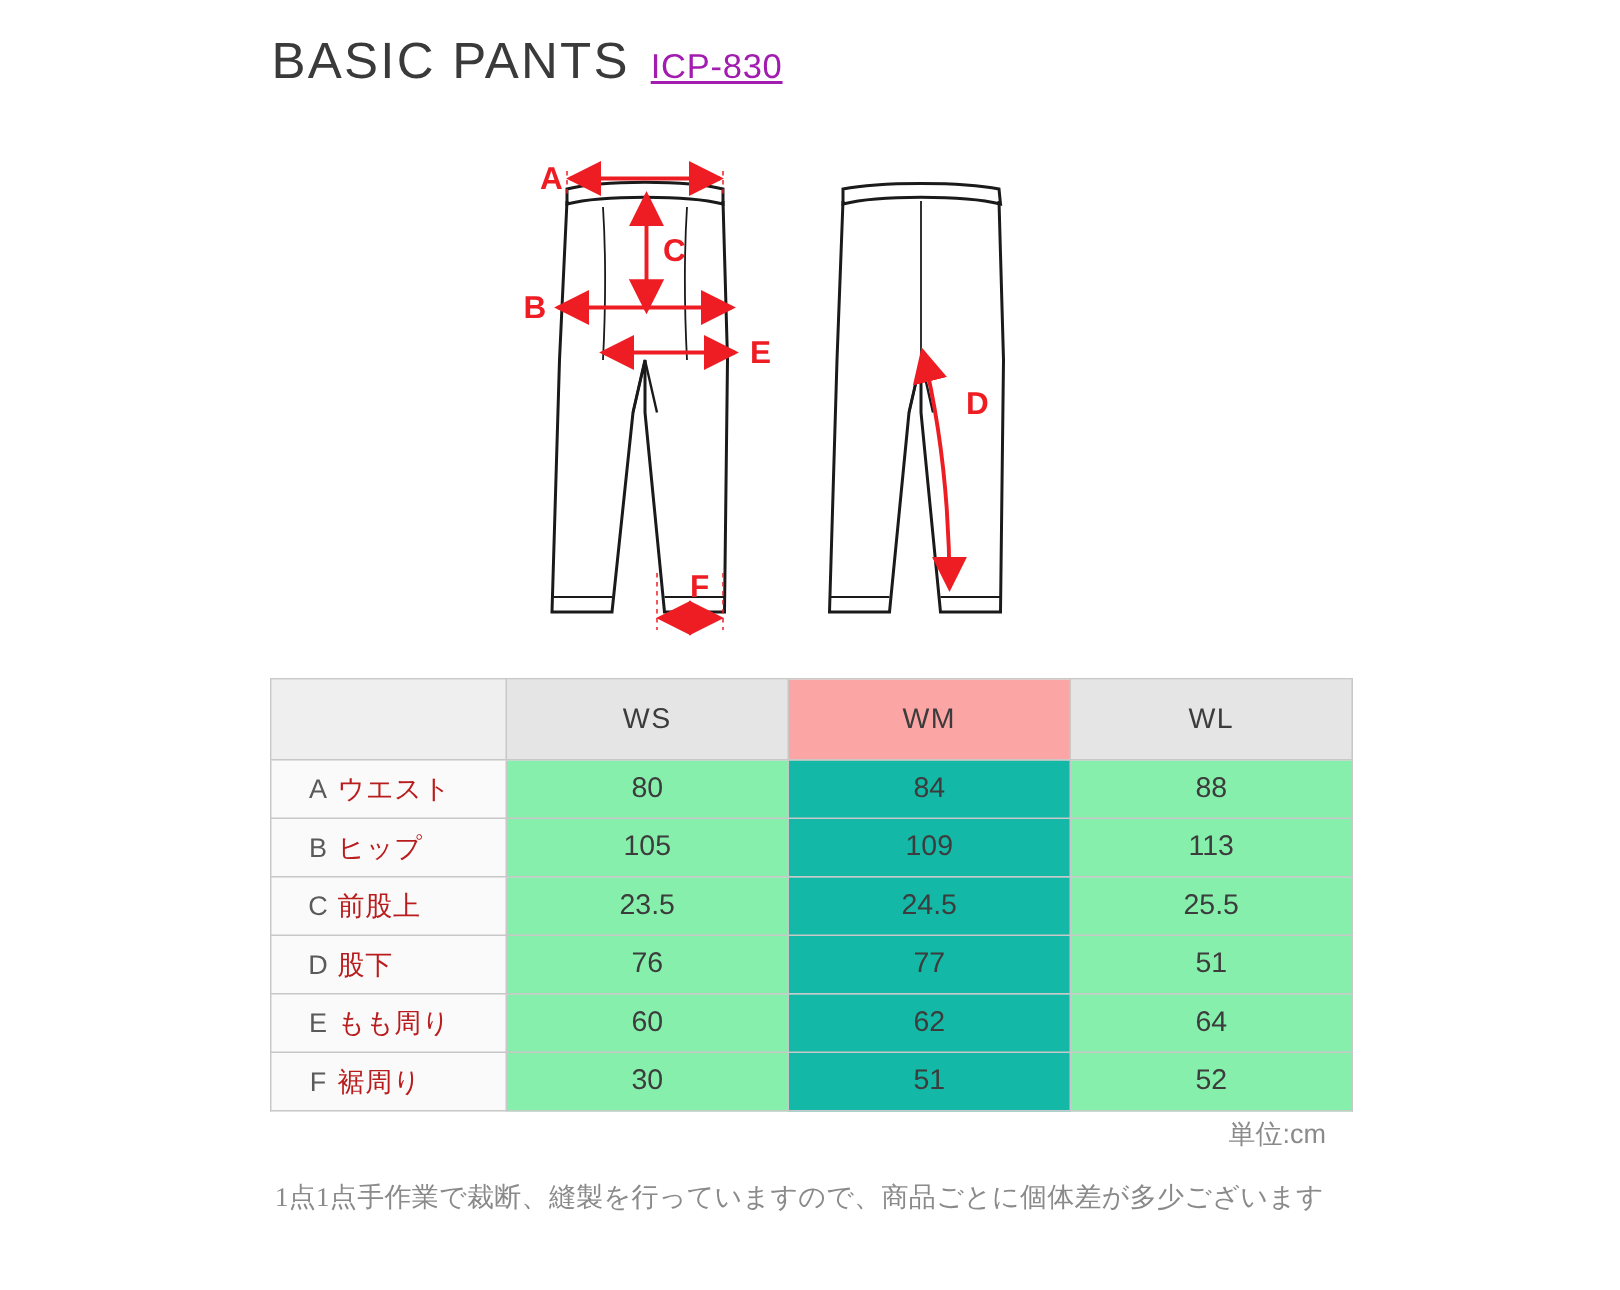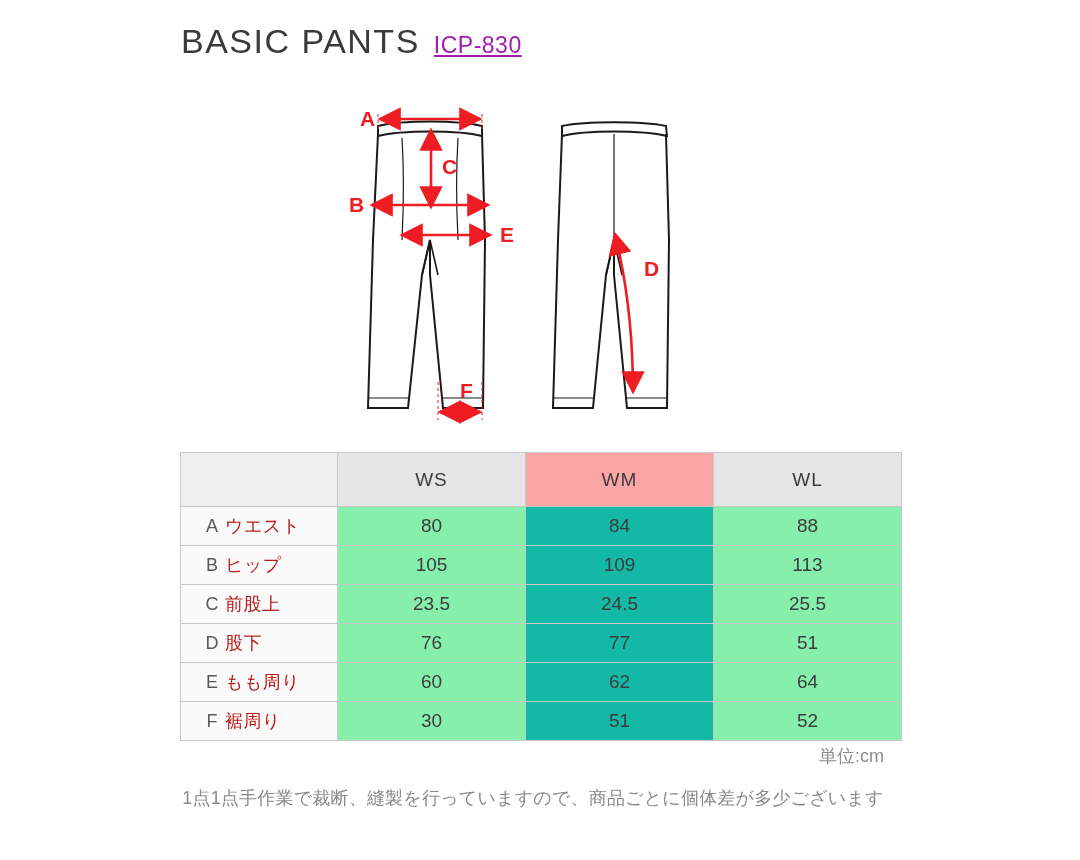--- a/index.html
+++ b/index.html
@@ -110,20 +110,21 @@
   }
   .disclaimer {
     position: absolute;
     left: 0;
     right: 14px;
     top: 786px;
     text-align: center;
     font-size: 18px;
     color: #8a8a8a;
     letter-spacing: 0.2px;
+    font-family: Liberation Serif, serif;
   }
 </style>
 </head>
 <body>
 
 <div class="title-row">
   <span class="title-main">BASIC PANTS</span>
   <span class="title-code">ICP-830</span>
 </div>
 

